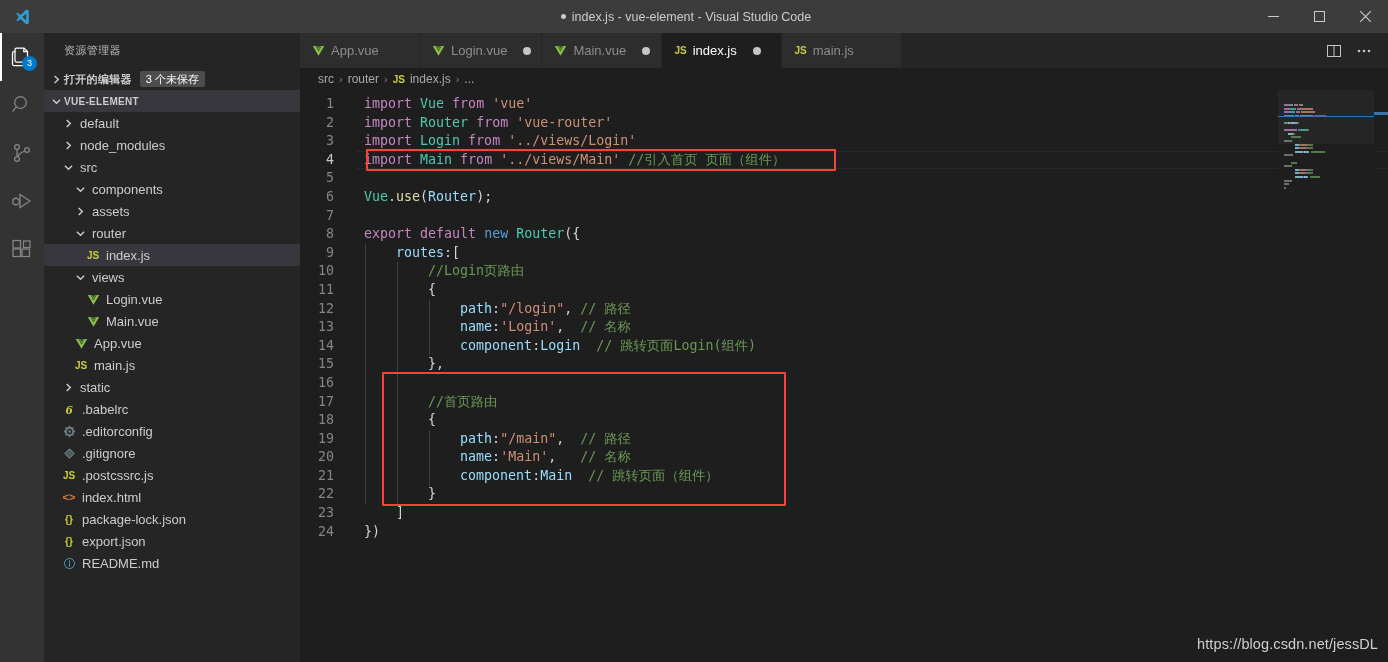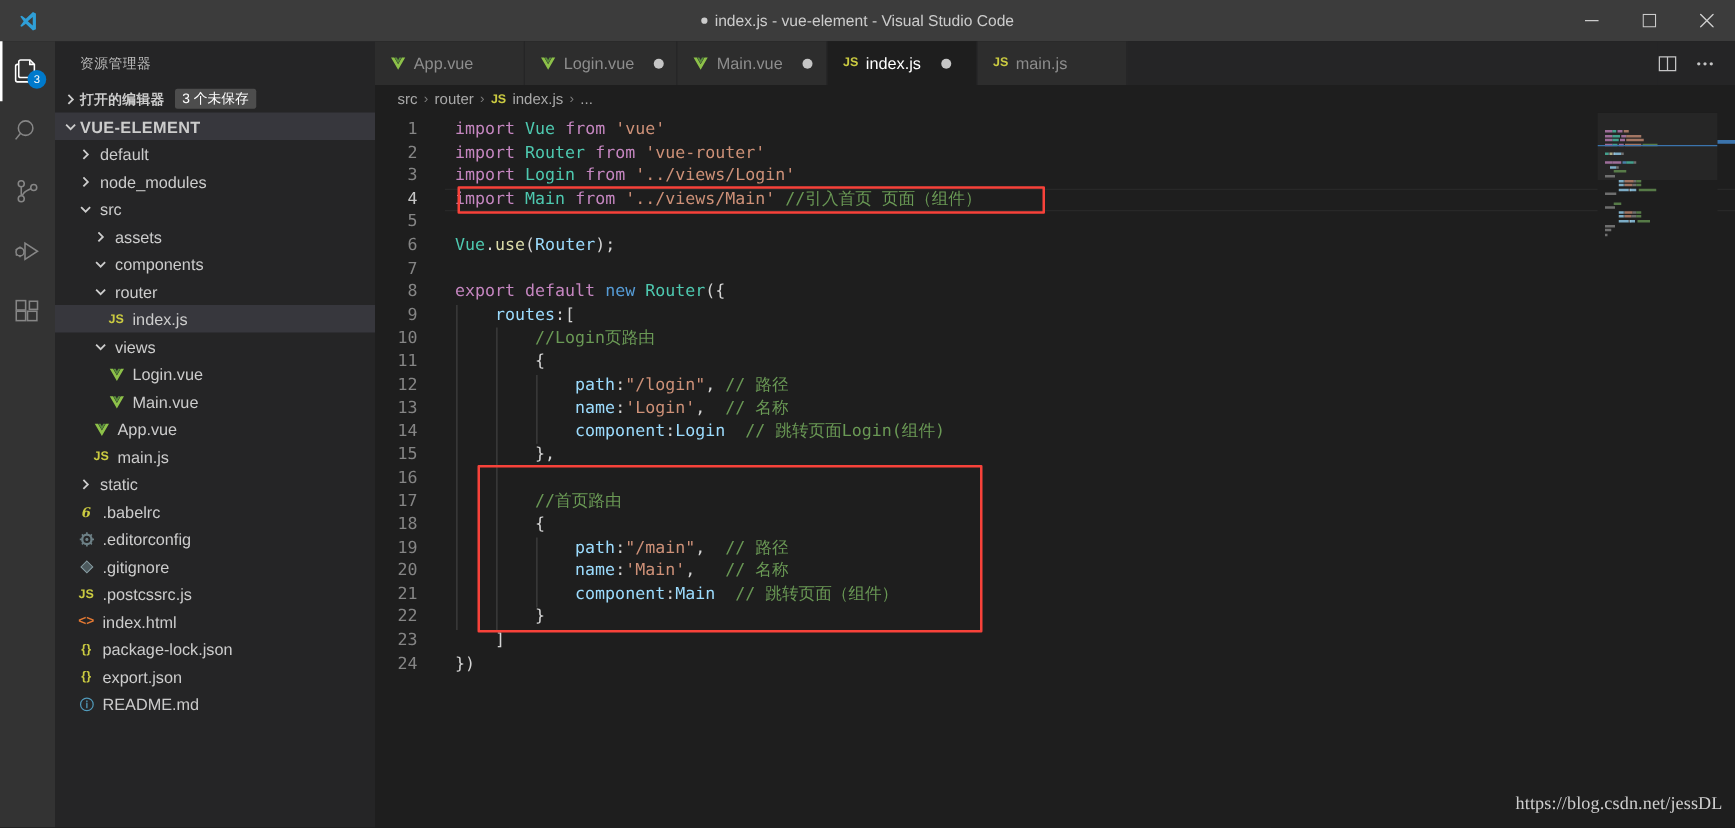--- a/index.html
+++ b/index.html
@@ -178,21 +178,21 @@
   .mm-slider{
     position:absolute; right:0; top:0; width:96px; height:54px; background:rgba(121,121,121,.10);
   }
   .scrollbar-v{
     position:absolute; top:0; right:0; width:14px; height:100%; background:transparent;
   }
 
   .watermark{
     position:absolute; right:10px; bottom:10px;
     color:#cfcfcf; font-size:14.5px; letter-spacing:.1px;
-    font-family:Liberation Serif, serif; pointer-events:none;
+    font-family:Liberation Sans, sans-serif; pointer-events:none;
   }
   .overview-mark{
     position:absolute; right:0; width:14px; height:3px; background:#3b74ad;
   }
 </style>
 </head>
 <body>
 
 <div class="app">
 
@@ -289,21 +289,21 @@
         <span style="font-weight:bold;font-size:11px;letter-spacing:.3px;">打开的编辑器</span>
         <span class="unsaved-badge">3 个未保存</span>
       </div>
 
       <div class="section-row hl">
         <span class="twisty">
           <svg viewBox="0 0 10 10">
               <path d="M1 3 L5 7 L9 3"></path>
             </svg>
         </span>
-        <span style="font-weight:bold;font-size:13px;letter-spacing:.3px;">VUE-ELEMENT</span>
+        <span style="font-weight:bold;font-size:10px;letter-spacing:.3px;">VUE-ELEMENT</span>
       </div>
 
       <div class="tree" id="filetree">
           <div class="tree-row" style="padding-left: 16px;">
             <span class="twisty">
               <svg viewBox="0 0 10 10">
                 <path d="M3 1 L7 5 L3 9"></path>
               </svg>
             </span>
             <span class="fname">default</span>
@@ -320,32 +320,32 @@
             <span class="twisty">
               <svg viewBox="0 0 10 10">
                 <path d="M1 3 L5 7 L9 3"></path>
               </svg>
             </span>
             <span class="fname">src</span>
           </div>
           <div class="tree-row" style="padding-left: 28px;">
             <span class="twisty">
               <svg viewBox="0 0 10 10">
+                <path d="M1 3 L5 7 L9 3"></path>
+              </svg>
+            </span>
+            <span class="fname">components</span>
+          </div>
+          <div class="tree-row" style="padding-left: 28px;">
+            <span class="twisty">
+              <svg viewBox="0 0 10 10">
                 <path d="M3 1 L7 5 L3 9"></path>
               </svg>
             </span>
             <span class="fname">assets</span>
-          </div>
-          <div class="tree-row" style="padding-left: 28px;">
-            <span class="twisty">
-              <svg viewBox="0 0 10 10">
-                <path d="M1 3 L5 7 L9 3"></path>
-              </svg>
-            </span>
-            <span class="fname">components</span>
           </div>
           <div class="tree-row" style="padding-left: 28px;">
             <span class="twisty">
               <svg viewBox="0 0 10 10">
                 <path d="M1 3 L5 7 L9 3"></path>
               </svg>
             </span>
             <span class="fname">router</span>
           </div>
           <div class="tree-row selected" style="padding-left: 40px;">

